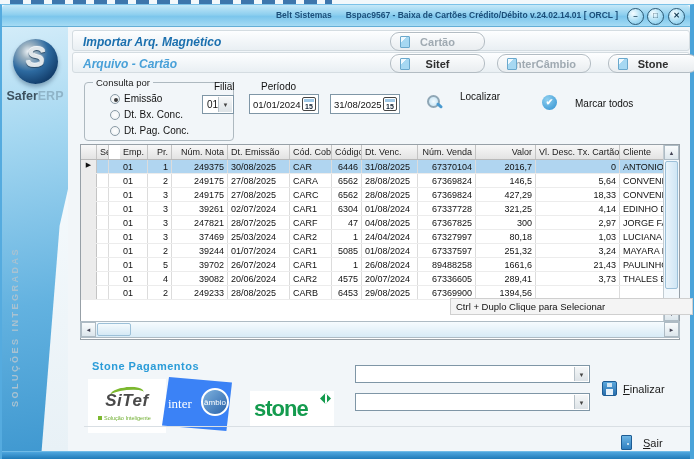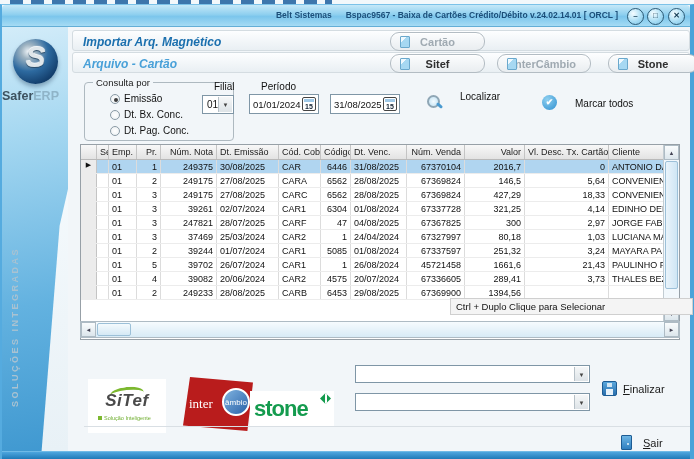--- a/index.html
+++ b/index.html
@@ -30,21 +30,21 @@
   .sidebar { position:absolute; left:0; top:22px; width:66px; height:424px; overflow:hidden;
     background:linear-gradient(170deg,#d3ecf9 0%,#a6d8f1 25%,#63b2e0 65%,#3f98d0 100%); }
   .swoosh { position:absolute; right:0; bottom:0; width:30px; height:262px;
     background:linear-gradient(#f4f9fc,#e8f1f6); clip-path:polygon(100% 0,100% 100%,12% 100%,72% 14%); }
   .sphere { position:absolute; left:11px; top:12px; width:45px; height:45px; border-radius:50%;
     background:radial-gradient(circle at 34% 28%, #eef4f8 0%, #9fb4c2 16%, #2d6aa0 45%, #14406e 75%, #0b2c4e 100%);
     box-shadow:0 3px 4px rgba(20,50,80,.35); }
   .sphere span { position:absolute; left:0; top:1px; width:100%; text-align:center;
     font-size:30px; font-weight:bold; font-style:italic; color:#dfe6ea;
     text-shadow:0 1px 1px #2a4a66, 0 -1px 1px #ffffff; }
-  .brand { position:absolute; left:0; top:62px; width:66px; text-align:left; font-size:12.5px; font-weight:bold; }
+  .brand { position:absolute; left:0; top:62px; width:66px; text-align:center; font-size:12.5px; font-weight:bold; }
   .brand .b1 { color:#3d5260; } .brand .b2 { color:#8fb4c8; }
   .v-tag { position:absolute; left:8px; top:160px; height:220px; writing-mode:vertical-rl; transform:rotate(180deg);
     font-size:9px; font-weight:bold; letter-spacing:2.5px; color:#a9c2d1; }
 
   
   .band { position:absolute; left:70px; width:618px; height:21px;
     background:linear-gradient(#fdfeff,#e9eff3); border:1px solid #d4dce1; border-radius:3px; }
   .band1 { top:25px; } .band2 { top:47px;padding-left:16px; }
   .band-title { position:absolute; left:10px; top:4px; font-size:12px; font-weight:bold;font-style:italic; }
   .band1 .band-title { color:#1a6fae; } .band2 .band-title { color:#48a0d8; }
@@ -106,21 +106,21 @@
   .g-row { display:flex; height:14px; border-bottom:1px solid #ececec; }
   .g-row.sel { background:#b0d5f0; }
   .g-cell { font-size:9px; color:#111; white-space:nowrap; overflow:hidden; border-right:1px solid #dcdcdc;
     padding:1.5px 3px 0 3px; flex:0 0 auto; }
   .g-head { height:15px; border-bottom:1px solid #b9b9b9; }
   .g-head .g-cell { background:linear-gradient(#f8f8f8,#e3e3e3); border-right:1px solid #c4c4c4;
     font-size:9px; color:#222; cursor:pointer; }
   .g-marker { width:16px; background:#ececec; border-right:1px solid #c4c4c4; text-align:center; padding:1px 0 0 0;
     font-size:7px; color:#111; }
   .ar { text-align:right; }
-  .c0{width:12px;} .c1{width:28px;} .c2{width:24px;} .c3{width:56px;} .c4{width:62px;} .c5{width:42px;}
+  .c0{width:12px;} .c1{width:28px;margin-left:11px;} .c2{width:24px;} .c3{width:56px;} .c4{width:62px;} .c5{width:42px;}
   .c6{width:30px;} .c7{width:56px;} .c8{width:58px;} .c9{width:60px;} .c10{width:84px;} .c11{width:56px; border-right:none;}
 
   .vscroll { position:absolute; right:0; top:0; width:16px; height:176px; background:#f2f8fc; border-left:1px solid #c2ccd2; }
   .sc-btn { position:absolute; left:0; width:15px; height:15px; background:linear-gradient(#fafcfd,#dce6ec);
     border:1px solid #aebbc4; font-size:6px; color:#445; text-align:center; line-height:14px; cursor:pointer; }
   .v-up { top:0; } .v-down { top:161px; }
   .v-thumb { position:absolute; left:1px; top:16px; width:13px; height:128px; border:1px solid #9cc0d8;
     background:linear-gradient(90deg,#eaf4fb,#cfe6f4); border-radius:2px; cursor:grab; }
 
   .hscroll { position:absolute; left:78px; top:316px; width:600px; height:17px; background:linear-gradient(#f6fbfe,#d8ebf6);
@@ -138,22 +138,22 @@
     letter-spacing:.5px; cursor:pointer; }
 
   .logo-sitef { position:absolute; left:86px; top:374px; width:78px; height:54px; background:#fff; text-align:center; }
   .sitef-arc { position:absolute; left:22px; top:8px; width:34px; height:14px; border-top:3px solid #7cb82f;
     border-radius:50%; transform:rotate(-6deg); }
   .sitef-word { position:absolute; left:0; top:12px; width:100%; font-size:17px; font-weight:bold; font-style:italic;
     color:#4a4a4a; letter-spacing:.5px; }
   .sitef-tag { position:absolute; left:10px; top:36px; font-size:5.5px; color:#6fae2f; }
   .sitef-tag::before { content:""; display:inline-block; width:4px; height:4px; background:#7cb82f; margin-right:2px; }
 
-  .logo-inter { position:absolute; left:181px; top:372px; width:70px; height:54px;
-    background:#b91c1c; clip-path:polygon(10% 0,100% 10%,92% 100%,0 90%); }
+  .logo-inter { position:absolute; left:160px; top:372px; width:70px; height:54px;
+    background:#3b82f6; clip-path:polygon(10% 0,100% 10%,92% 100%,0 90%); }
   .inter-word { position:absolute; left:6px; top:19px; font-family:"Liberation Serif",serif; font-size:13px; color:#fff; }
   .inter-circle { position:absolute; right:3px; top:11px; width:28px; height:28px; border-radius:50%;
     border:2px solid #fff; background:linear-gradient(135deg,#7fb3e0,#2a62a8); color:#fff; font-size:8px;
     text-align:center; line-height:25px; }
 
   .logo-stone { position:absolute; left:248px; top:386px; width:84px; height:36px; background:#fff; }
   .stone-word { position:absolute; left:4px; top:5px; font-size:22px; font-weight:bold; color:#149b4e; letter-spacing:-1px; }
   .stone-mark { position:absolute; left:70px; top:2px; width:11px; height:11px; background:#149b4e;
     clip-path:polygon(50% 0,100% 50%,50% 100%,0 50%); }
   .stone-mark::after { content:""; position:absolute; left:4.5px; top:0; width:2px; height:11px; background:#fff; }
@@ -393,21 +393,21 @@
           <div class="g-row">
             <span class="g-cell g-marker"></span>
             <span class="g-cell c0"></span>
             <span class="g-cell c1">01</span>
             <span class="g-cell c2 ar">5</span>
             <span class="g-cell c3 ar">39702</span>
             <span class="g-cell c4">26/07/2024</span>
             <span class="g-cell c5">CAR1</span>
             <span class="g-cell c6 ar">1</span>
             <span class="g-cell c7">26/08/2024</span>
-            <span class="g-cell c8 ar">45721458</span>
+            <span class="g-cell c8 ar">89488258</span>
             <span class="g-cell c9 ar">1661,6</span>
             <span class="g-cell c10 ar">21,43</span>
             <span class="g-cell c11">PAULINHO F</span>
           </div>
           <div class="g-row">
             <span class="g-cell g-marker"></span>
             <span class="g-cell c0"></span>
             <span class="g-cell c1">01</span>
             <span class="g-cell c2 ar">4</span>
             <span class="g-cell c3 ar">39082</span>
@@ -444,20 +444,21 @@
     </div>
 
     <div class="hscroll">
       <div class="sc-btn h-left">◄</div>
       <div class="h-thumb"></div>
       <div class="sc-btn h-right">►</div>
     </div>
 
     <div class="tooltip">Ctrl + Duplo Clique para Selecionar</div>
 
+    <div class="stone-link">Stone Pagamentos</div>
 
     <div class="logo-sitef">
       <div class="sitef-arc"></div>
       <div class="sitef-word">SiTef</div>
       <div class="sitef-tag">Solução Inteligente</div>
     </div>
     <div class="logo-inter">
       <span class="inter-word">inter</span>
       <span class="inter-circle">âmbio</span>
     </div>

